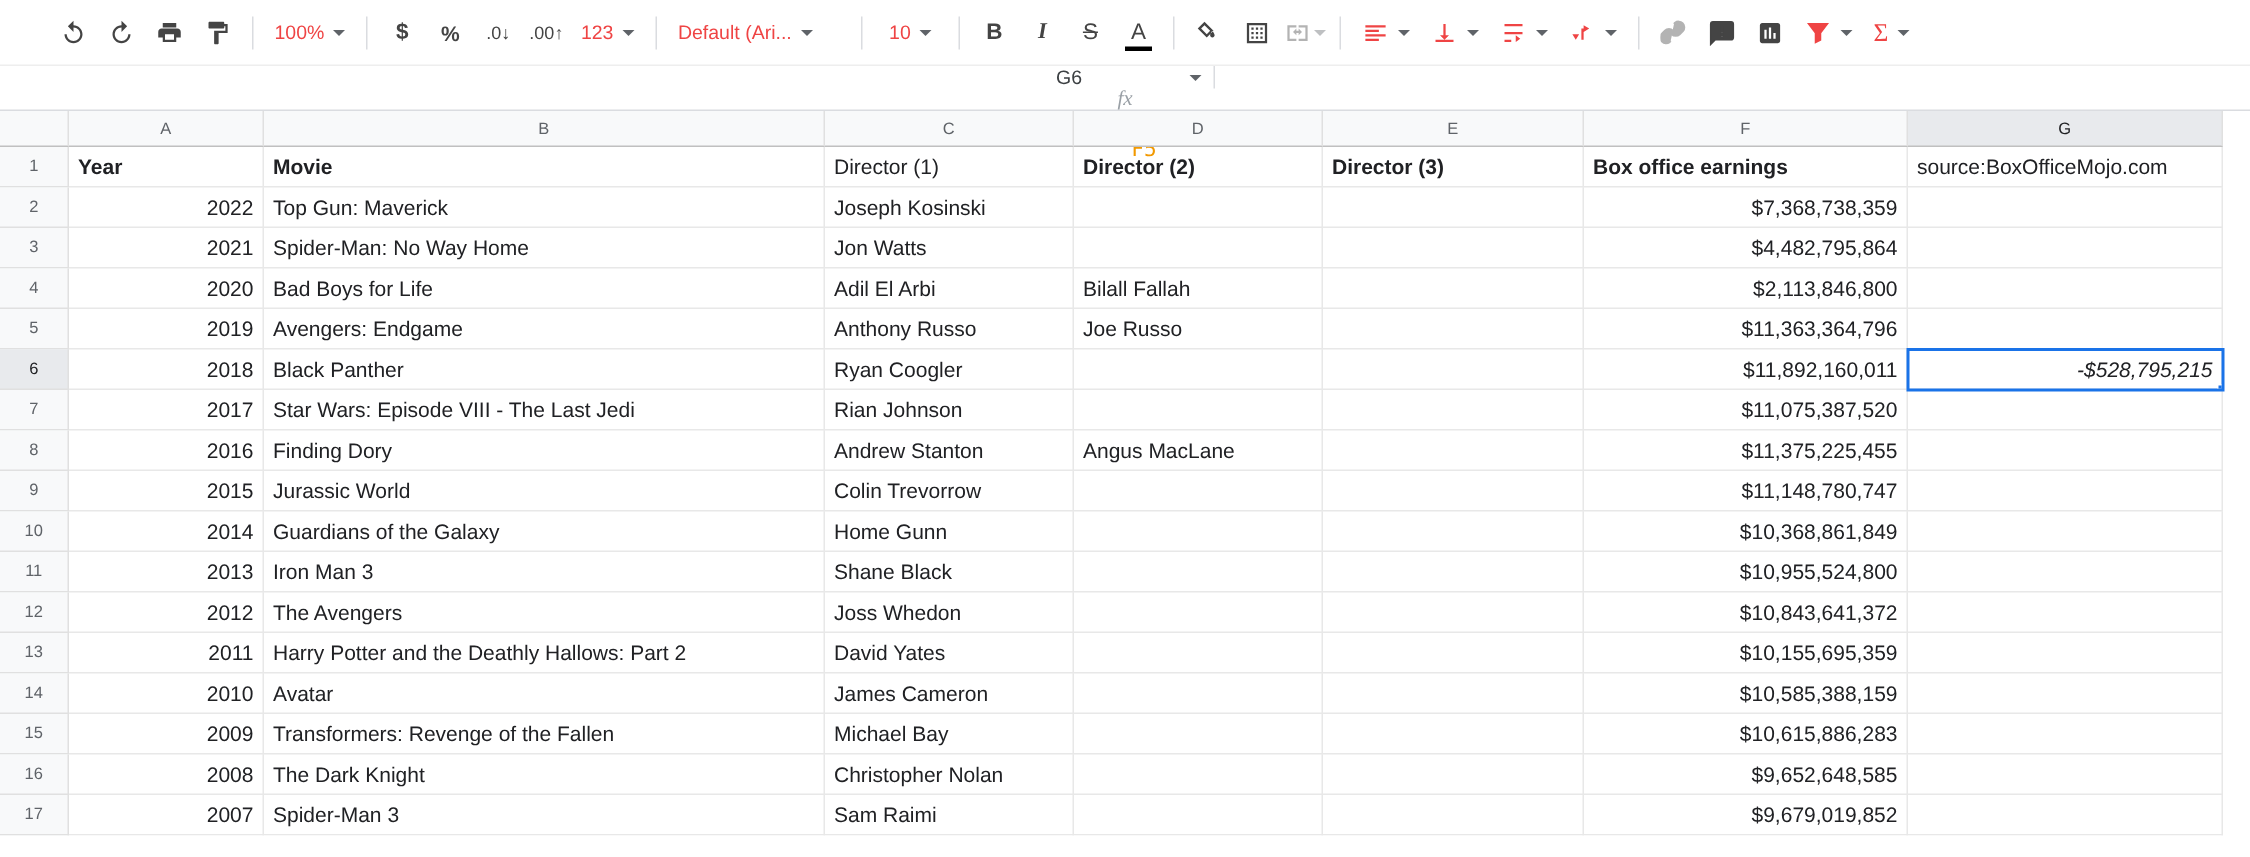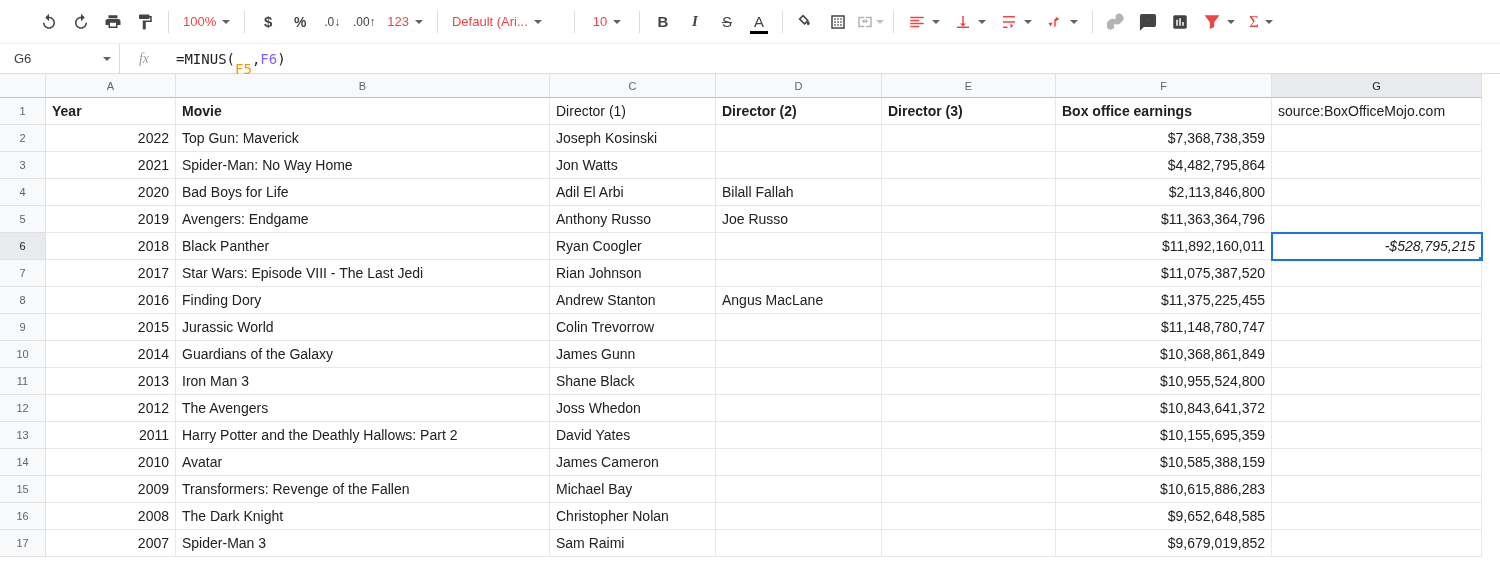--- a/index.html
+++ b/index.html
@@ -8,21 +8,21 @@
   
   .toolbar { display: flex; align-items: center; height: 44px; padding: 0 8px; border-bottom: 1px solid #eee; gap: 2px; }
   .tb-btn { display: flex; align-items: center; justify-content: center; width: 30px; height: 30px; border-radius: 4px; cursor: pointer; color: #444; }
   .tb-sep { width: 1px; height: 22px; background: #dadce0; margin: 0 6px; }
   .tb-text { display: flex; align-items: center; height: 30px; padding: 0 6px; gap: 4px; cursor: pointer; color: #ef4444; border-radius: 4px; }
   .caret { width: 0; height: 0; border-left: 4px solid transparent; border-right: 4px solid transparent; border-top: 4px solid #5f6368; margin-left: 2px; }
   .font-color-btn { position: relative; }
   .font-color-underline { position: absolute; bottom: 3px; left: 6px; right: 6px; height: 3px; background: #000; }
 
   
-  .formula-row { display: flex; align-items: center; height: 30px; border-bottom: 1px solid #dadce0; }
+  .formula-row { display: flex; align-items: center; height: 30px; border-bottom: 1px solid #dadce0; flex-direction: column; }
   .name-box { width: 120px; display: flex; align-items: center; justify-content: space-between; padding: 0 8px 0 14px; border-right: 1px solid #dadce0; height: 100%; font-size: 13px; color: #3c4043; }
   .fx-label { width: 48px; display: flex; align-items: center; justify-content: center; color: #9aa0a6; font-style: italic; font-family: serif; font-size: 14px; height: 100%; }
   .formula-input { flex: 1; padding: 0 8px; font-family: 'Consolas', monospace; font-size: 14px; color: #202124; display: flex; align-items: center; height: 100%; }
   .fn-name { color: #202124; }
   .paren { color: #202124; }
   .ref1 { color: #f29900; margin-top: 20px; }
   .ref2 { color: #8b5cf6; }
   .comma { color: #202124; }
 
   
@@ -283,21 +283,21 @@
     <div class="cell ar">2015</div>
     <div class="cell">Jurassic World</div>
     <div class="cell">Colin Trevorrow</div>
     <div class="cell"></div>
     <div class="cell"></div>
     <div class="cell ar">$11,148,780,747</div>
     <div class="cell ar"></div>
     <div class="row-head">10</div>
     <div class="cell ar">2014</div>
     <div class="cell">Guardians of the Galaxy</div>
-    <div class="cell">James Gunn</div>
+    <div class="cell">Home Gunn</div>
     <div class="cell"></div>
     <div class="cell"></div>
     <div class="cell ar">$10,368,861,849</div>
     <div class="cell ar"></div>
     <div class="row-head">11</div>
     <div class="cell ar">2013</div>
     <div class="cell">Iron Man 3</div>
     <div class="cell">Shane Black</div>
     <div class="cell"></div>
     <div class="cell"></div>

